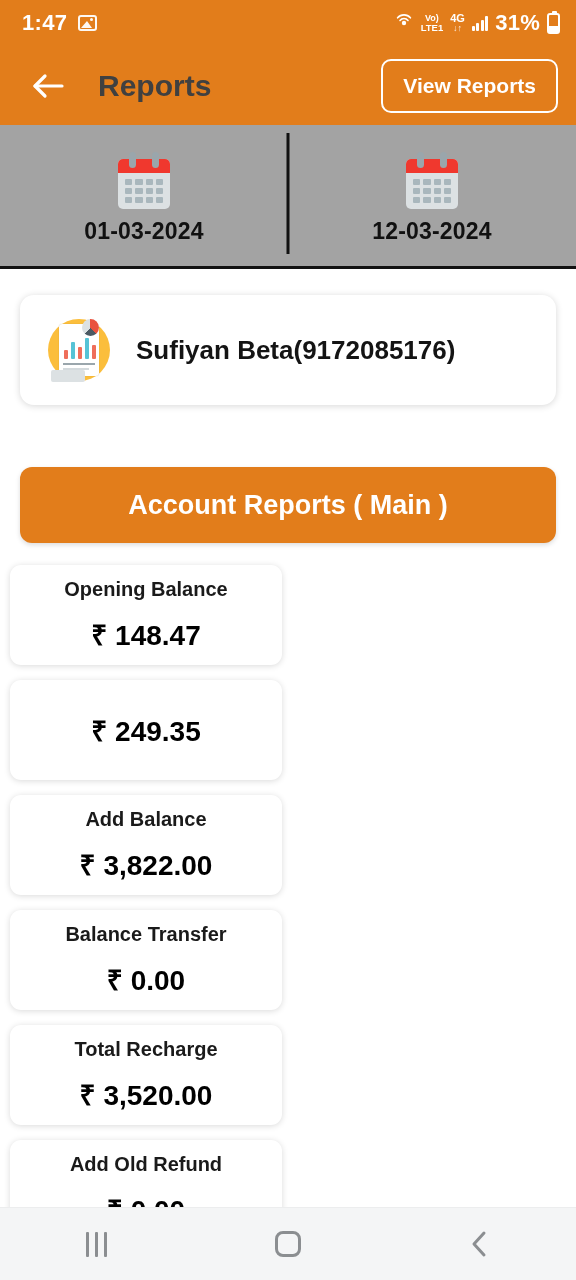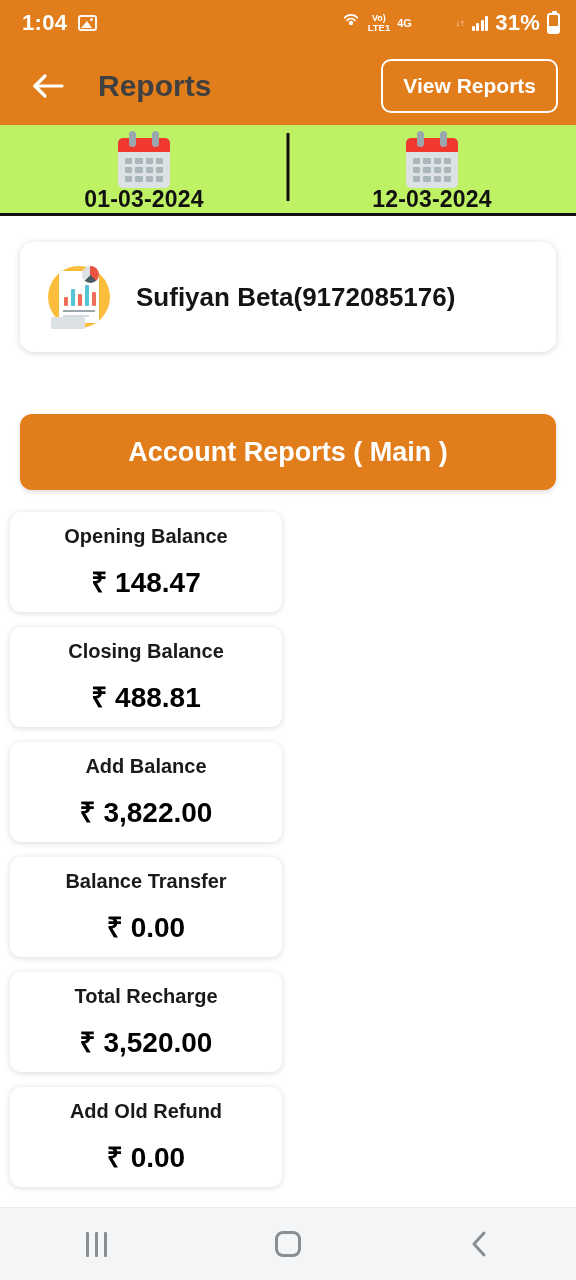--- a/index.html
+++ b/index.html
@@ -30,21 +30,21 @@
     width:0; height:0; border-left:6px solid transparent;
     border-right:5px solid transparent; border-bottom:7px solid #fff;
   }
   .icon-img::before{
     content:""; position:absolute; right:2px; top:1px;
     width:3px; height:3px; border-radius:50%; background:#fff;
   }
   .volte { display:flex; flex-direction:column; align-items:center; line-height:1; }
   .volte span:first-child{ font-size:9px; color:#fff; font-weight:700; }
   .volte span:last-child{ font-size:9.5px; color:#fff; font-weight:700; }
-  .net4g { display:flex; align-items:center; line-height:1;gap:44px; }
+  .net4g { display:flex; flex-direction:column; align-items:center; line-height:1; }
   .net4g span:first-child{ font-size:11px; color:#fff; font-weight:700; }
   .net4g span:last-child{ font-size:9px; color:#fff; opacity:.85; }
   .bars { display:flex; align-items:flex-end; gap:1.5px; height:16px; }
   .bars i { width:3px; background:#fff; border-radius:1px; display:block; }
   .bars i:nth-child(1){height:5px;} .bars i:nth-child(2){height:8px;}
   .bars i:nth-child(3){height:11px;} .bars i:nth-child(4){height:15px;}
   .batt {
     width:13px; height:21px; border:2px solid #fff; border-radius:3px;
     position:relative; display:flex; align-items:flex-end;
   }
@@ -66,21 +66,21 @@
   }
   .view-reports {
     margin-left:auto; border:2px solid #ffffff; border-radius:10px;
     color:#ffffff; font-size:21px; font-weight:700;
     padding:13px 20px; background:transparent; cursor:pointer; white-space:nowrap;
     font-family:"Liberation Sans", sans-serif;
   }
 
   
   .date-row {
-    height:91px; background:#bef264; display:flex; align-items:stretch;
+    height:144px; background:#a3a3a3; display:flex; align-items:stretch;
     border-bottom:3px solid #121212; position:relative; flex:none;
   }
   .date-cell {
     flex:1; display:flex; flex-direction:column; align-items:center;
     justify-content:center; gap:6px; cursor:pointer; padding-top:6px;
   }
   .date-label { font-size:23px; font-weight:700; color:#111111; letter-spacing:.2px; }
   .cal {
     width:60px; height:60px; position:relative;
   }
@@ -174,21 +174,21 @@
   .nav-recents i { display:block; width:3px; height:25px; background:#8B8E91; border-radius:1px; }
   .nav-home { width:26px; height:26px; border:3px solid #8B8E91; border-radius:8px; }
 </style>
 </head>
 <body>
 
 <div class="phone">
 
   <div class="statusbar">
     <div class="sb-left">
-      <span class="sb-time">1:04</span>
+      <span class="sb-time">1:47</span>
       <span class="icon-img"></span>
     </div>
     <div class="sb-right">
       <span>
         <svg width="20" height="18" viewBox="0 0 20 18" fill="none">
           <circle cx="10" cy="11" r="2.2" fill="#fff"></circle>
           <path d="M6 8.5a5 5 0 0 1 8 0" stroke="#fff" stroke-width="1.6" fill="none" stroke-linecap="round"></path>
           <path d="M3.6 5.8a8.4 8.4 0 0 1 12.8 0" stroke="#fff" stroke-width="1.6" fill="none" stroke-linecap="round"></path>
         </svg>
       </span>
@@ -301,22 +301,21 @@
     </div>
 
     <div class="section-btn">Account Reports ( Main )</div>
 
     <div class="stats">
       <div class="stat-card">
         <div class="stat-label">Opening Balance</div>
         <div class="stat-value">₹ 148.47</div>
       </div>
       <div class="stat-card">
-        <div class="stat-label">Closing Balance</div>
-        <div class="stat-value">₹ 488.81</div>
+        <div class="stat-value">₹ 249.35</div>
       </div>
       <div class="stat-card">
         <div class="stat-label">Add Balance</div>
         <div class="stat-value">₹ 3,822.00</div>
       </div>
       <div class="stat-card">
         <div class="stat-label">Balance Transfer</div>
         <div class="stat-value">₹ 0.00</div>
       </div>
       <div class="stat-card">

